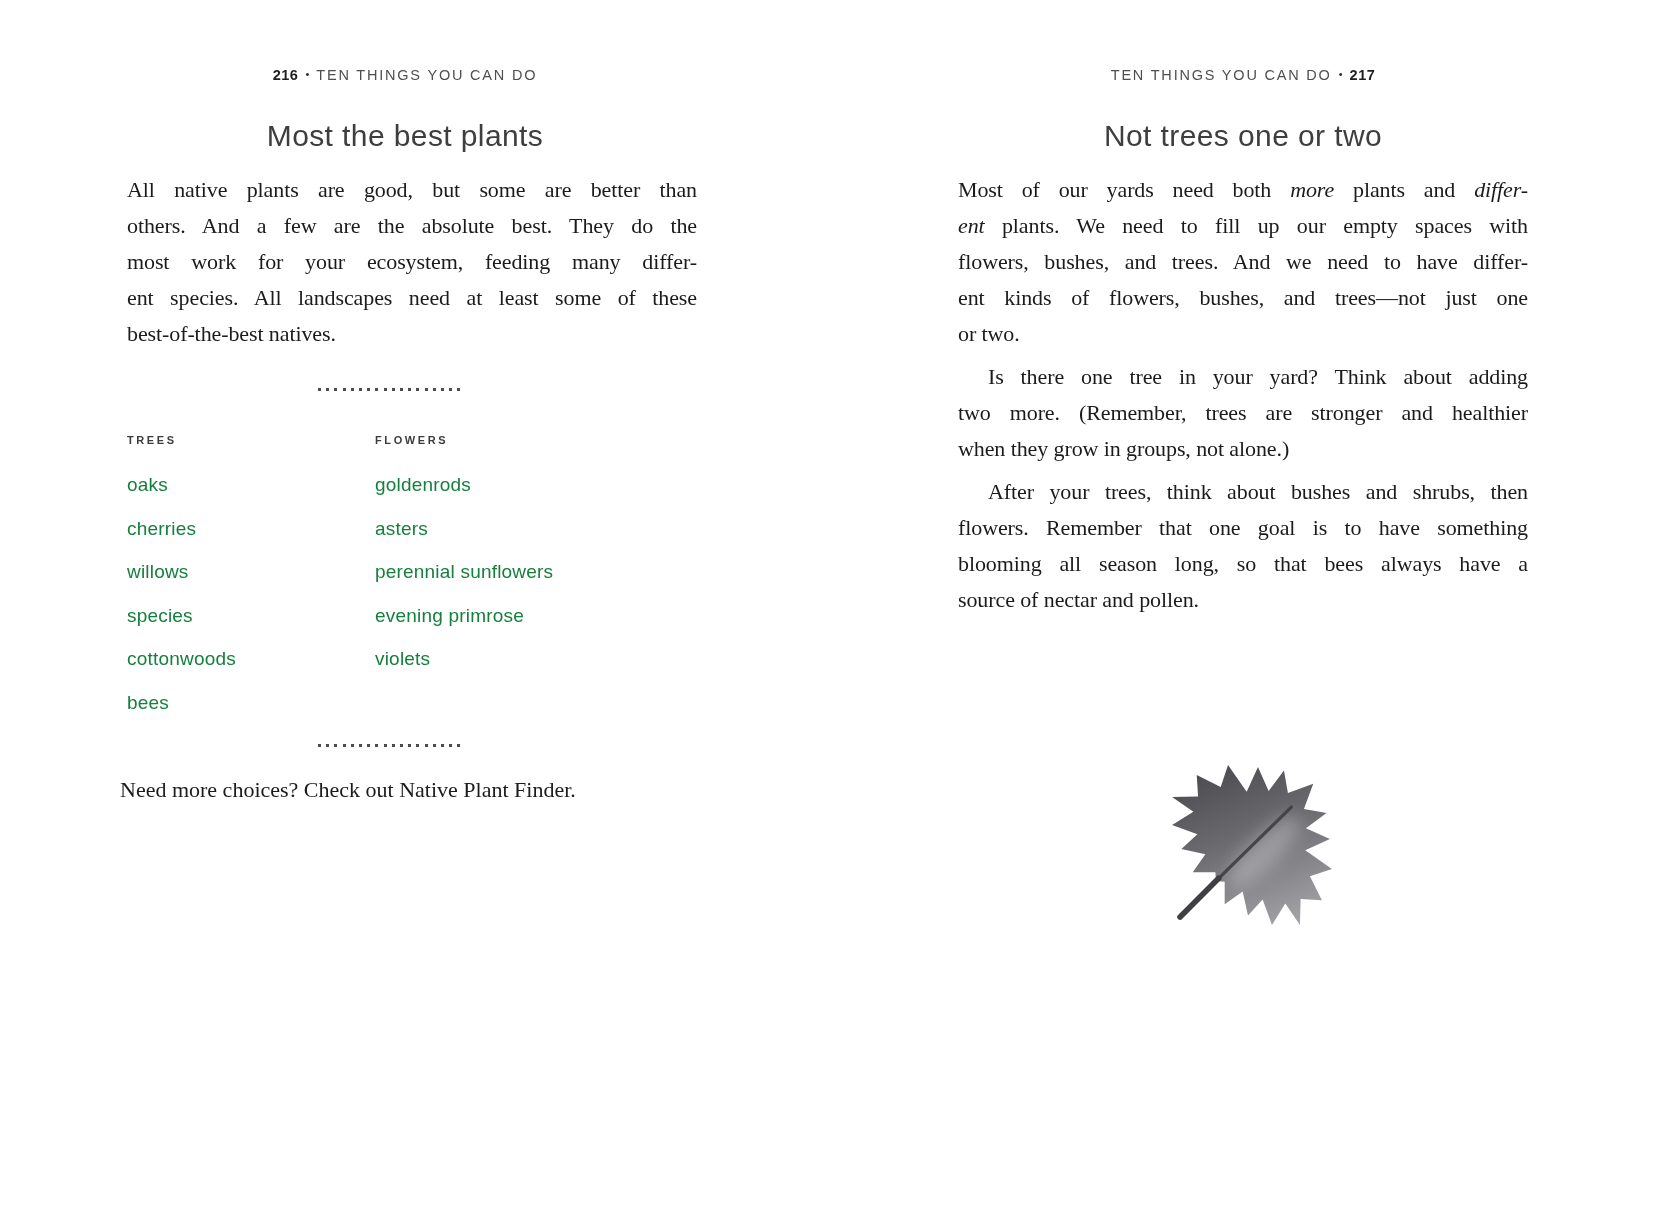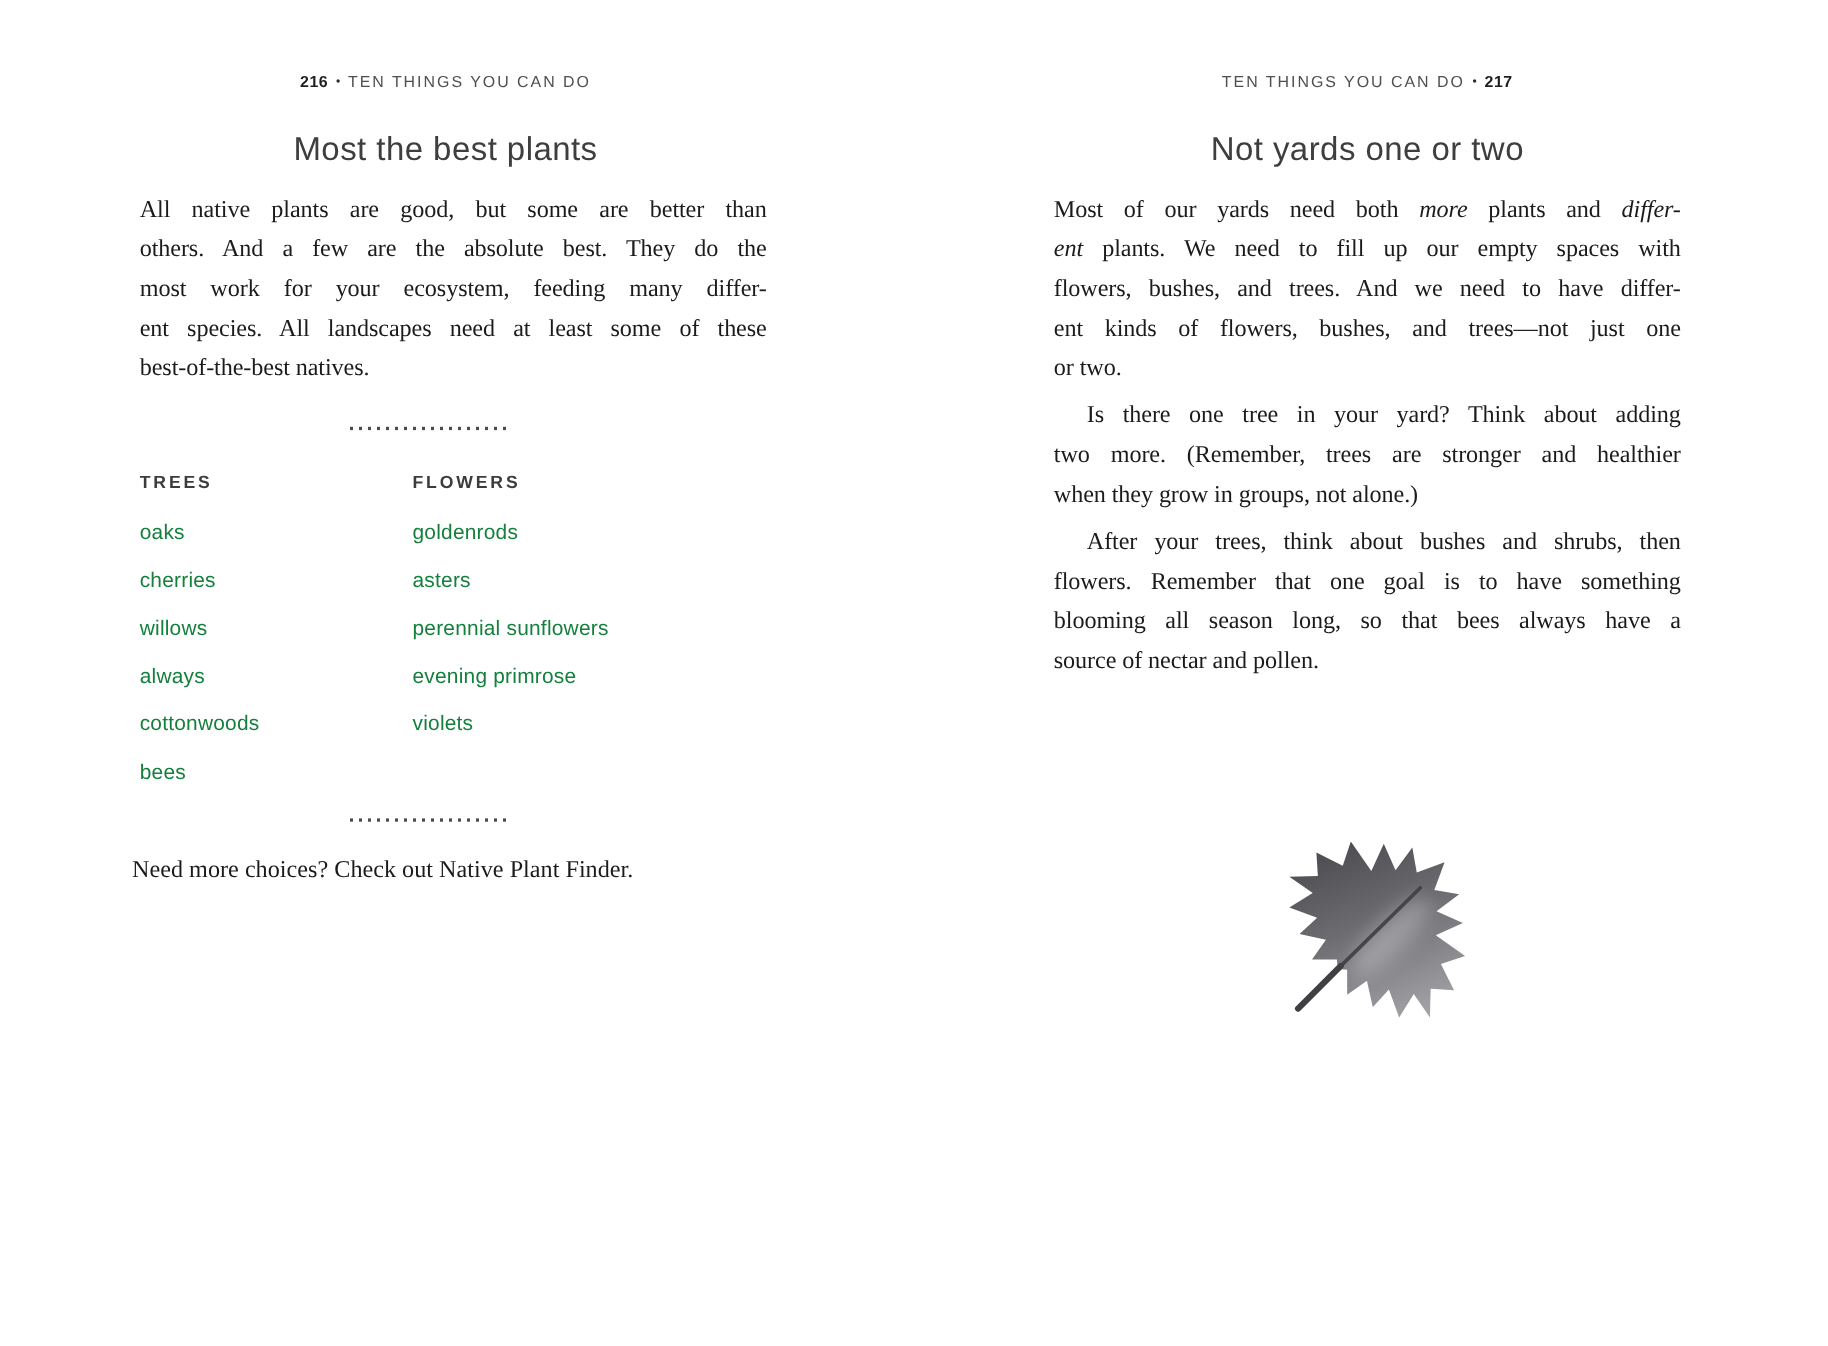--- a/index.html
+++ b/index.html
@@ -26,21 +26,21 @@
   .last{text-align:left;text-align-last:left;}
   .indent{padding-left:30px;box-sizing:border-box;}
   .it{font-style:italic;}
 
   
   .divider{position:absolute;height:3px;width:146px;
            background-image:repeating-linear-gradient(to right,#4c4c4c 0 3px,transparent 3px 8.2px);}
 
   
   .plant-list{position:absolute;top:430px;}
-  .list-heading{font-family:"Liberation Sans",sans-serif;font-size:16px;font-weight:bold;
+  .list-heading{font-family:"Liberation Sans",sans-serif;font-size:11px;font-weight:bold;
                 letter-spacing:2.6px;color:#3c3c3c;line-height:20px;margin-bottom:13px;}
   .list-item{font-family:"Liberation Sans",sans-serif;font-size:19px;color:#15803d;
              line-height:43.5px;letter-spacing:.2px;}
 
   .footer-note{position:absolute;top:772px;width:570px;
                font-size:22px;line-height:36px;color:#1b1b1b;}
 
   .leaf-box{position:absolute;left:1116px;top:740px;width:256px;height:226px;}
   .leaf-box svg{width:100%;height:100%;display:block;}
 </style>
@@ -61,41 +61,41 @@
     <div class="line last">best-of-the-best natives.</div>
   </div>
 
   <div class="divider" style="left:318px;top:388px;"></div>
 
   <div class="plant-list" style="left:127px;">
     <div class="list-heading">TREES</div>
     <div class="list-item">oaks</div>
     <div class="list-item">cherries</div>
     <div class="list-item">willows</div>
-    <div class="list-item">always</div>
+    <div class="list-item">species</div>
     <div class="list-item">cottonwoods</div>
     <div class="list-item">bees</div>
   </div>
 
   <div class="plant-list" style="left:375px;">
     <div class="list-heading">FLOWERS</div>
     <div class="list-item">goldenrods</div>
     <div class="list-item">asters</div>
     <div class="list-item">perennial sunflowers</div>
     <div class="list-item">evening primrose</div>
     <div class="list-item">violets</div>
   </div>
 
   <div class="divider" style="left:318px;top:744px;"></div>
 
   <div class="footer-note" style="left:120px;">Need more choices? Check out Native Plant Finder.</div>
 
   <div class="pg-header" style="left:958px;"><span>TEN THINGS YOU CAN DO</span><span class="sep">•</span><span class="pgnum">217</span></div>
 
-  <h1 class="title" style="left:958px;">Not yards one or two</h1>
+  <h1 class="title" style="left:958px;">Not trees one or two</h1>
 
   <div class="body-block" style="left:958px;top:172px;">
     <div class="para">
       <div class="line j"><span>Most of our yards need both </span><span class="it">more</span><span> plants and </span><span class="it">differ-</span></div>
       <div class="line j"><span class="it">ent</span><span> plants. We need to fill up our empty spaces with</span></div>
       <div class="line j">flowers, bushes, and trees. And we need to have differ-</div>
       <div class="line j">ent kinds of flowers, bushes, and trees—not just one</div>
       <div class="line last">or two.</div>
     </div>
     <div class="para">

